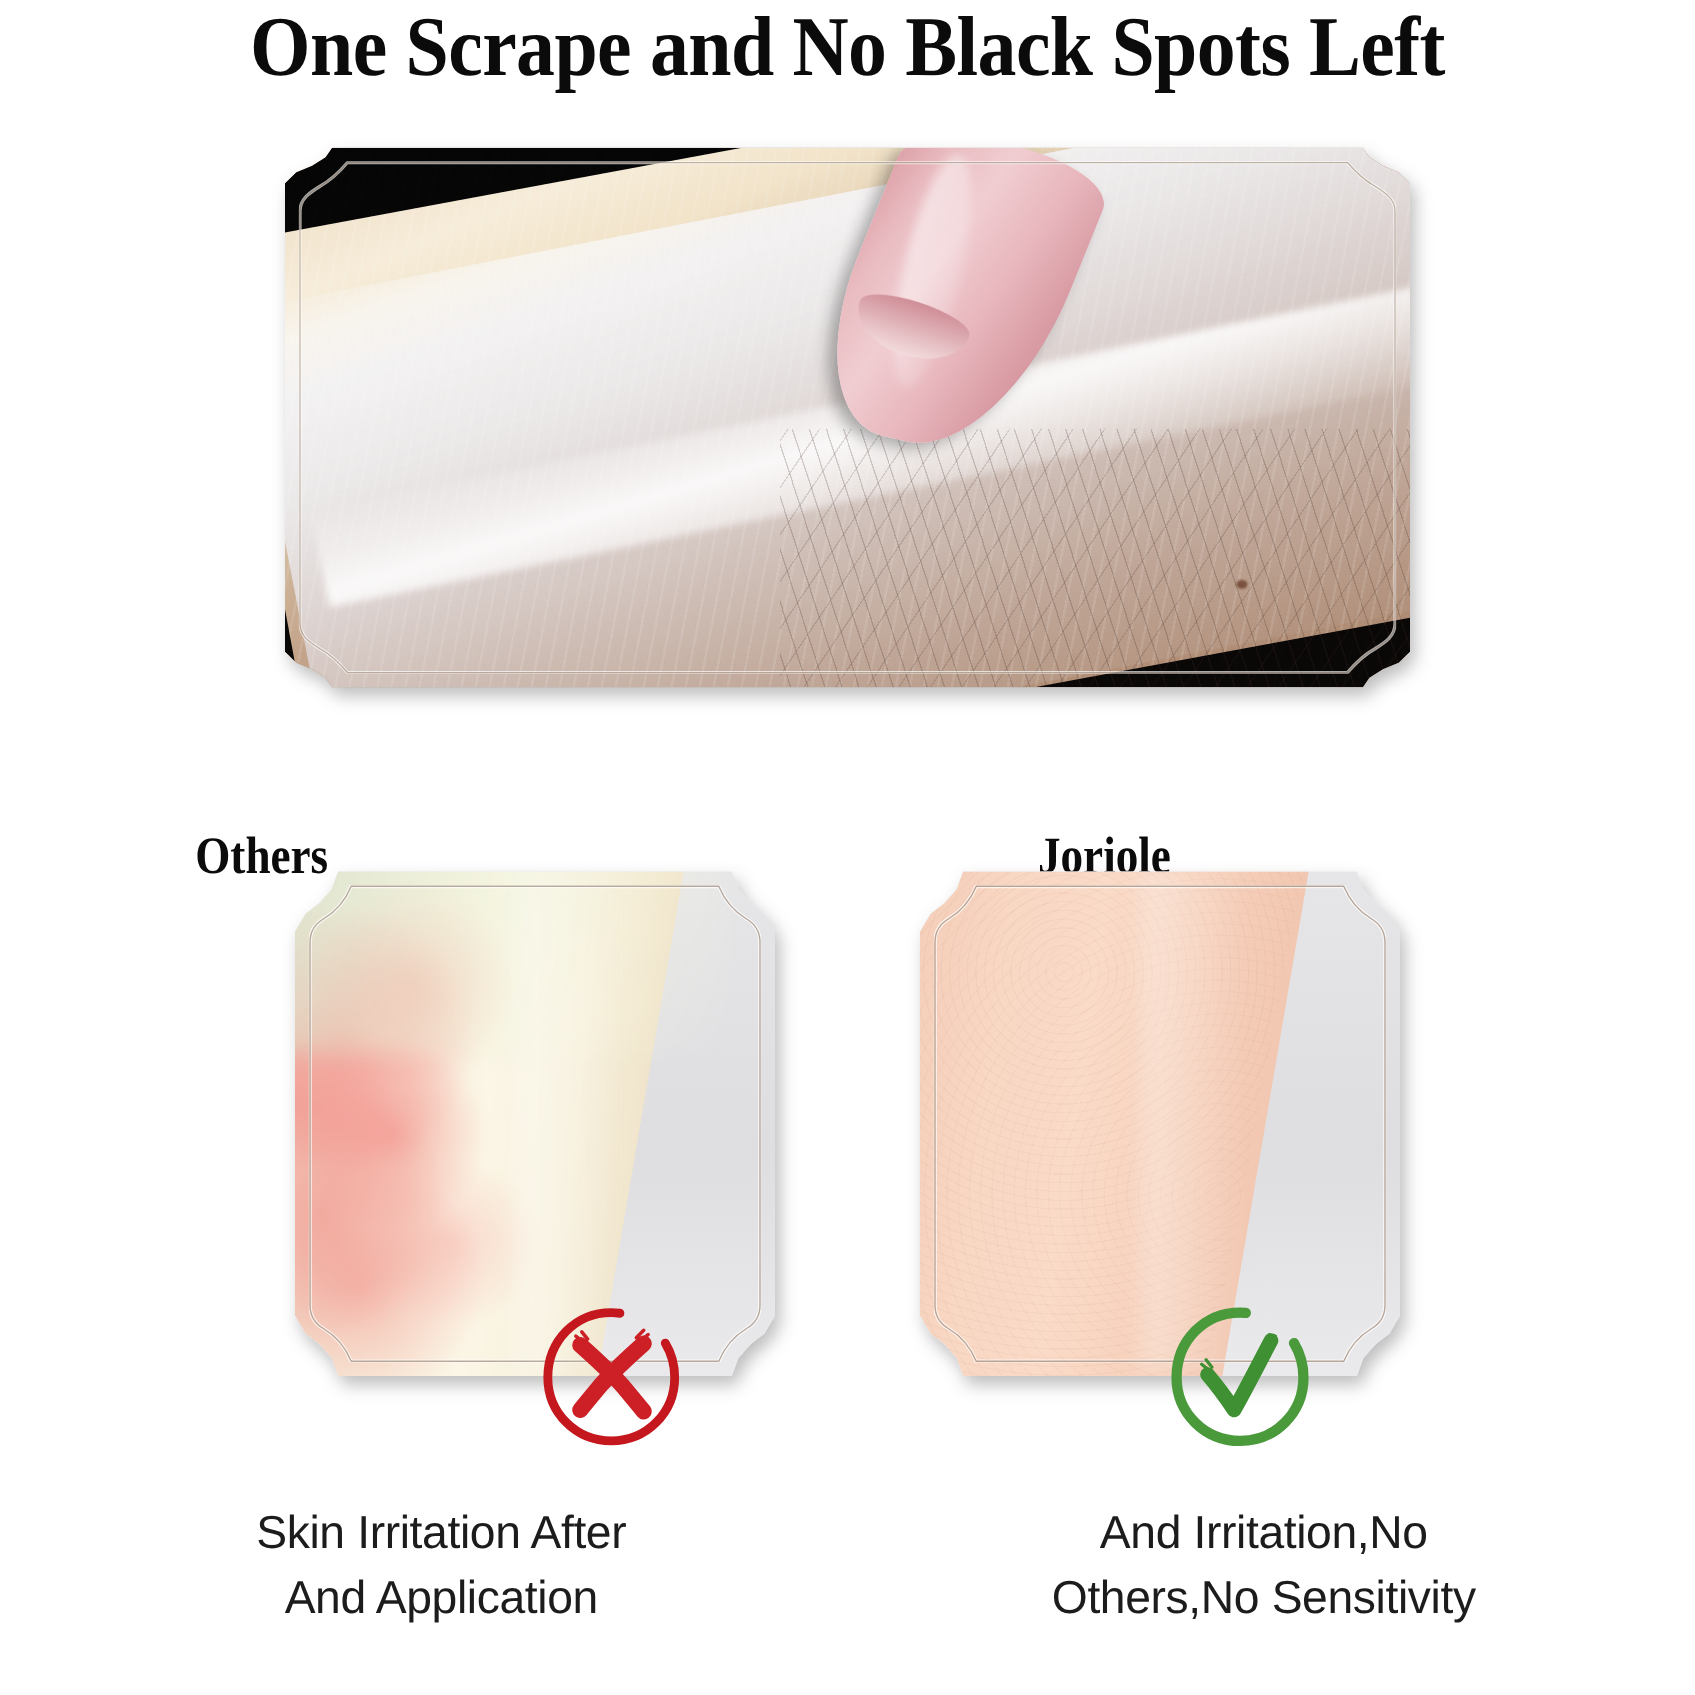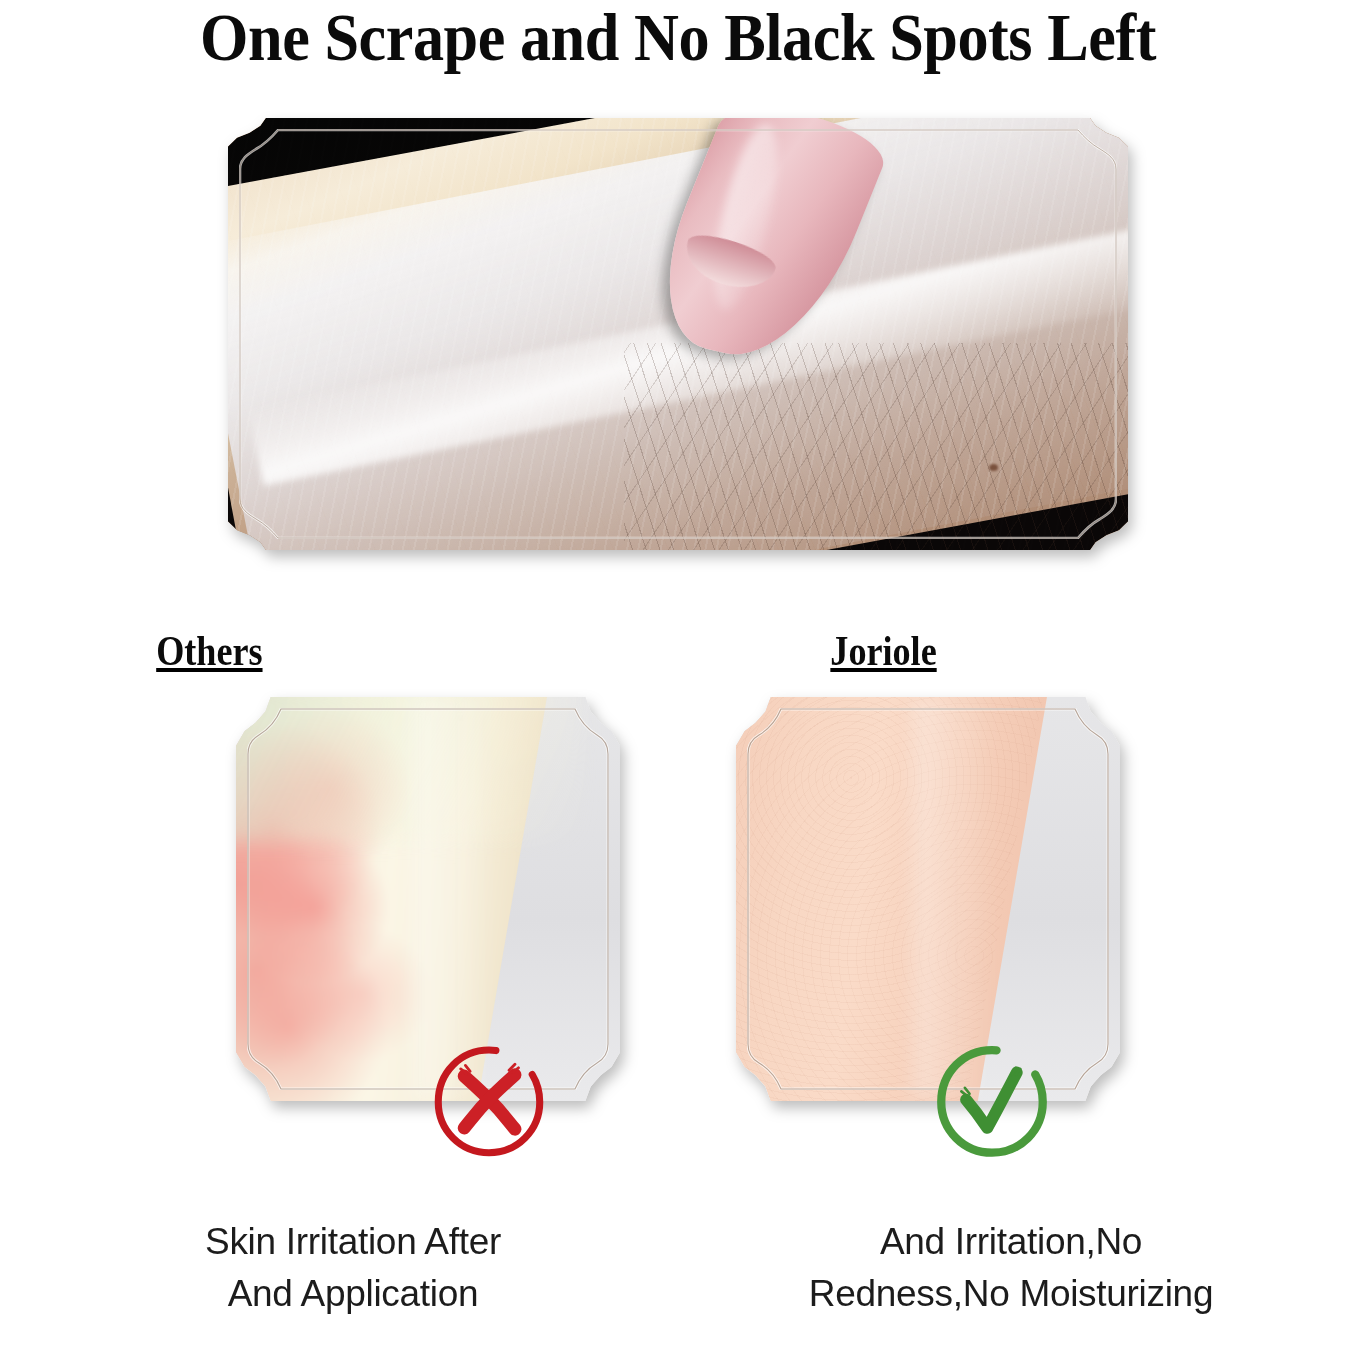--- a/index.html
+++ b/index.html
@@ -132,23 +132,22 @@
 
   
   .inner-line {
     position:absolute; inset:11px;
     pointer-events:none;
   }
   .inner-line svg { width:100%; height:100%; display:block; }
 
   
   .cmp-labels {
-    position:absolute; top:625px; left:0; width:1080px;
+    position:absolute; top:659px; left:0; width:1080px;
     display:flex;
-    text-decoration:underline;
   }
   .cmp-label {
     flex:1 1 0;
     text-align:center;
     font-family:"Liberation Serif", serif;
     font-weight:700;
     font-size:42px;
     line-height:52px;
     color:#0b0b0b;
     transform:scaleX(0.86);
@@ -214,21 +213,20 @@
     z-index:6;
   }
   .badge.x-badge     { left:430px; top:1043px; }
   .badge.check-badge { left:933px; top:1043px; }
   .badge svg { width:100%; height:100%; display:block; }
 
   
   .captions {
     position:absolute; top:1200px; left:0; width:1356px;
     display:flex;
-    margin-top:16px;
   }
   .caption {
     flex:1 1 0;
     text-align:center;
     font-size:37px;
     line-height:52px;
     color:#1c1c1c;
     letter-spacing:-0.3px;
     font-weight:400;
   }
@@ -381,15 +379,15 @@
   </svg>
 </div>
 
 <div class="captions">
   <div class="caption left">
     <span>Skin Irritation After</span>
     <span>And Application</span>
   </div>
   <div class="caption right">
     <span>And Irritation,No</span>
-    <span>Redness,No Moisturizing</span>
+    <span>Others,No Sensitivity</span>
   </div>
 </div>
 
 </body></html>

